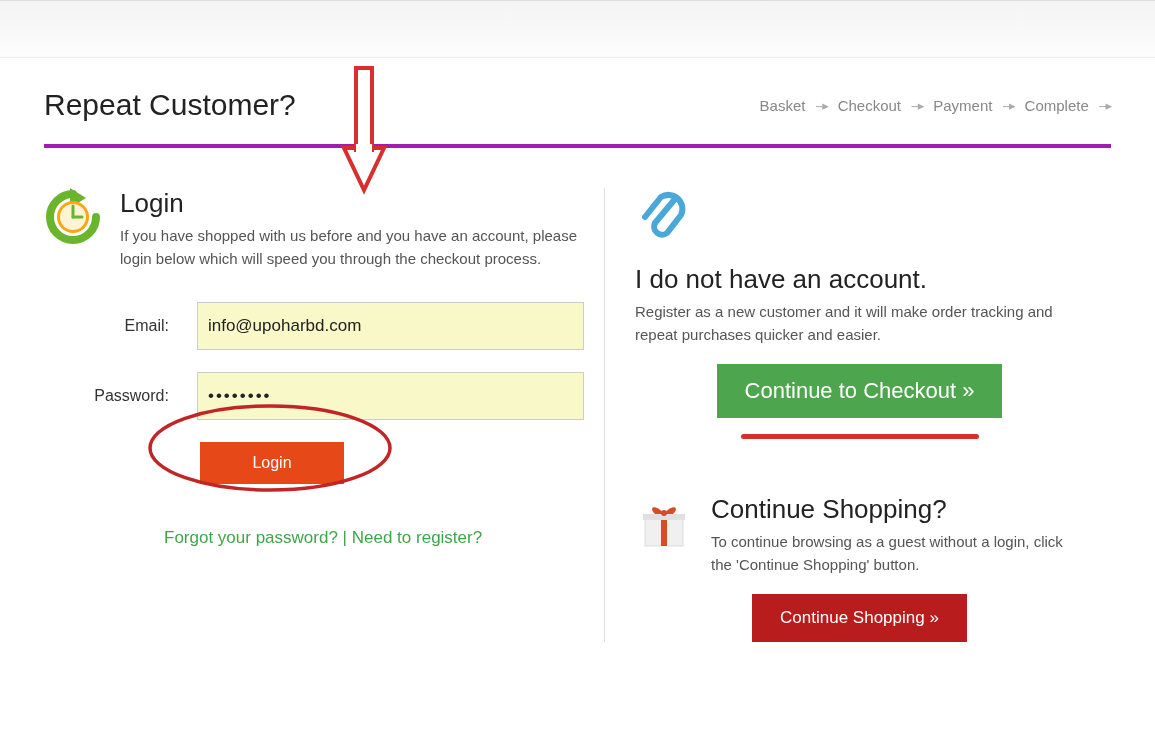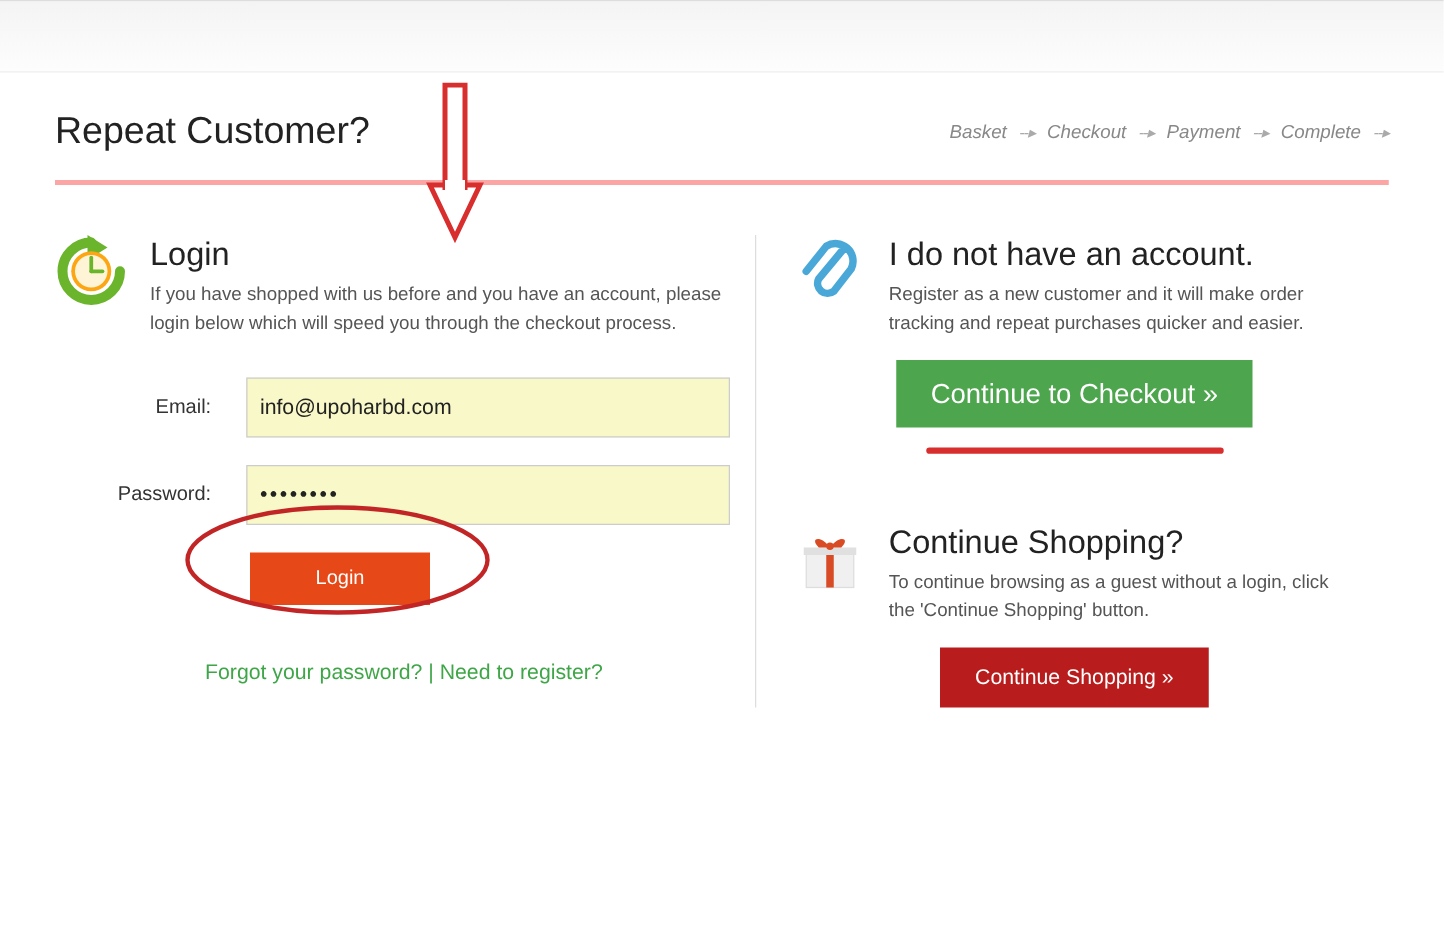--- a/index.html
+++ b/index.html
@@ -22,35 +22,34 @@
     }
     .container {
       padding: 0 44px;
     }
     .header-row {
       display: flex;
       justify-content: space-between;
       align-items: center;
       padding-top: 30px;
       padding-bottom: 22px;
-      border-bottom: 4px solid #fca5a5;
+      border-bottom: 4px solid #a21caf;
       position: relative;
     }
     .page-title {
       font-size: 30px;
       font-weight: normal;
       color: #222;
     }
     .breadcrumb {
       display: flex;
       align-items: center;
       gap: 10px;
       color: #888;
       font-size: 15px;
-      font-style: italic;
     }
     .breadcrumb-step {
       color: #888;
     }
     .breadcrumb-arrow {
       color: #aaa;
       font-size: 13px;
       letter-spacing: -1px;
     }
     .content {
@@ -249,21 +248,21 @@
       <div class="login-btn-wrap">
         <button class="login-btn">Login</button>
       </div>
 
       <div class="links-row">
         <a href="#">Forgot your password?</a><span class="links-sep"> | </span><a href="#">Need to register?</a>
       </div>
     </div>
 
     <div class="right-col">
-      <div class="section-head" style="margin-bottom:18px;">
+      <div class="section-head" style="margin-bottom:18px;flex-direction:column;">
         <div class="icon-box">
           <svg width="50" height="60" viewBox="0 0 50 60">
             <path d="M 36 12 L 16 36 A 8 8 0 0 0 28 46 L 42 28 A 14 14 0 0 0 22 10 L 6 30" fill="none" stroke="#4aa8d8" stroke-width="6" stroke-linecap="round"></path>
           </svg>
         </div>
         <div>
           <h2 class="section-title">I do not have an account.</h2>
           <p class="section-desc">Register as a new customer and it will make order tracking and repeat purchases quicker and easier.</p>
         </div>
       </div>

